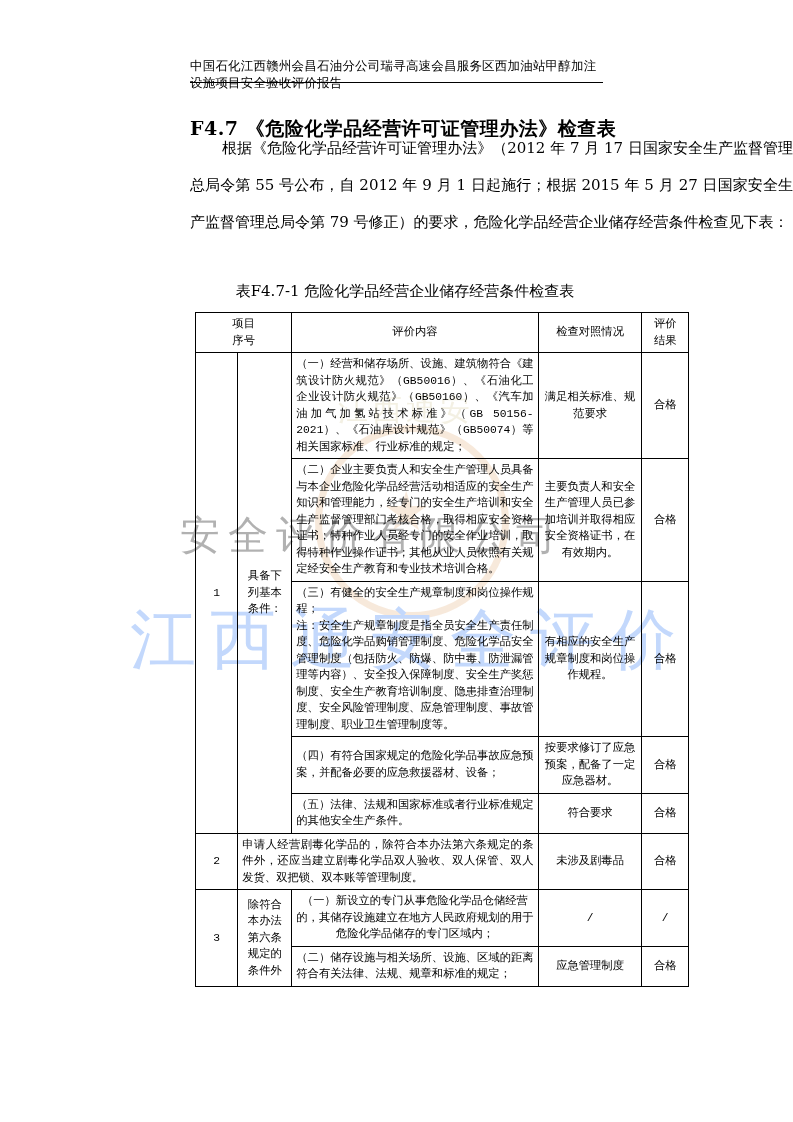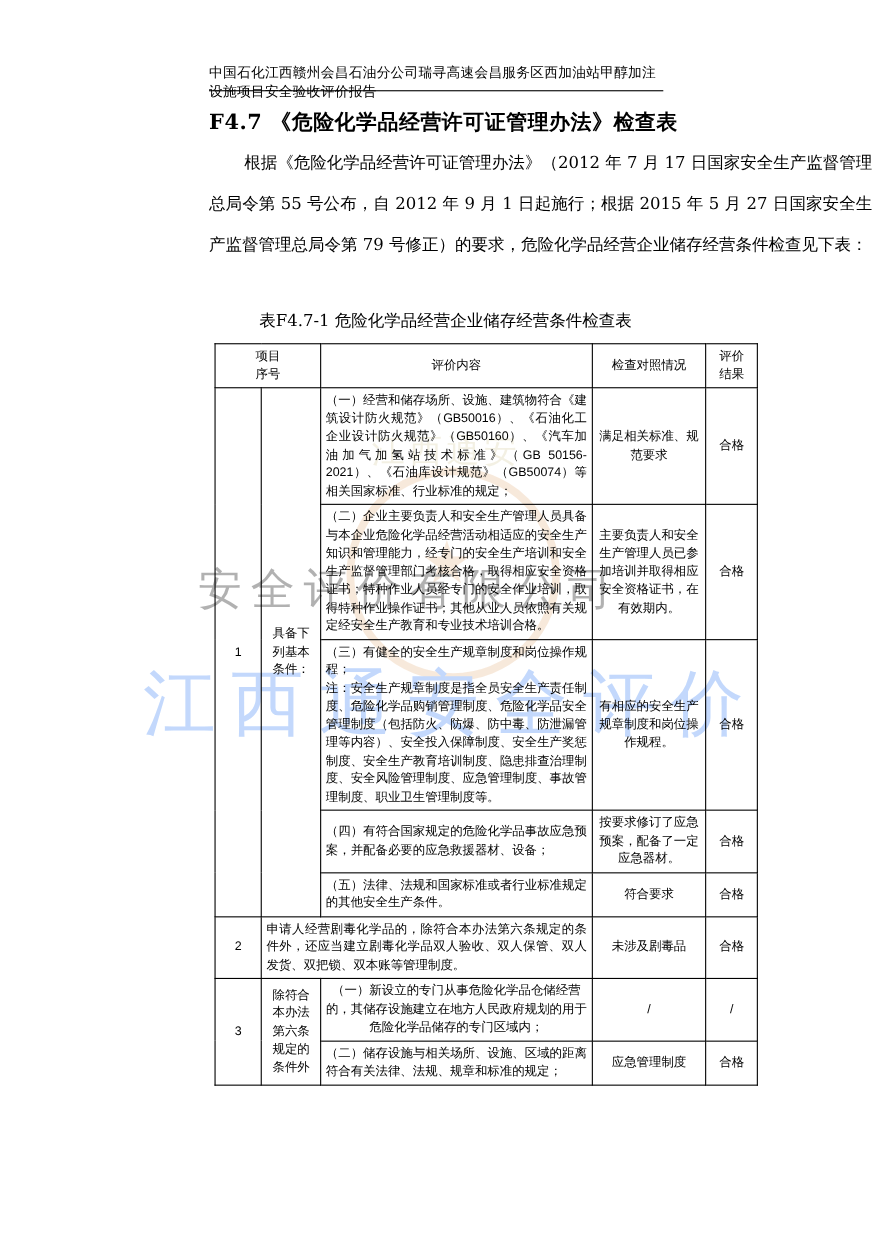--- a/index.html
+++ b/index.html
@@ -36,21 +36,21 @@
   .doc-header-rule {
     position: absolute;
     top: 82px;
     left: 95px;
     right: 95px;
     border-bottom: 1px solid #000;
   }
   
   .section-title {
     position: absolute;
-    top: 98px;
+    top: 116px;
     left: 95px;
     font-size: 19px;
     font-weight: bold;
     font-family: "DejaVu Serif", "Liberation Serif", serif;
     letter-spacing: 0.5px;
   }
   
   .body-par {
     position: absolute;
     top: 130px;
@@ -74,21 +74,21 @@
   }
   
   table.chk {
     position: absolute;
     top: 312px;
     left: 100px;
     width: 494px;
     border-collapse: collapse;
     font-size: 11.3px;
     line-height: 16.5px;
-    font-family: Liberation Sans, sans-serif;
+    font-family: Liberation Mono, monospace;
   }
   table.chk td, table.chk th {
     border: 1px solid #000;
     padding: 3px 4px;
     vertical-align: middle;
     font-weight: normal;
   }
   .c-head { text-align: center; }
   .c-center { text-align: center; }
   .c-just { text-align: justify; }

